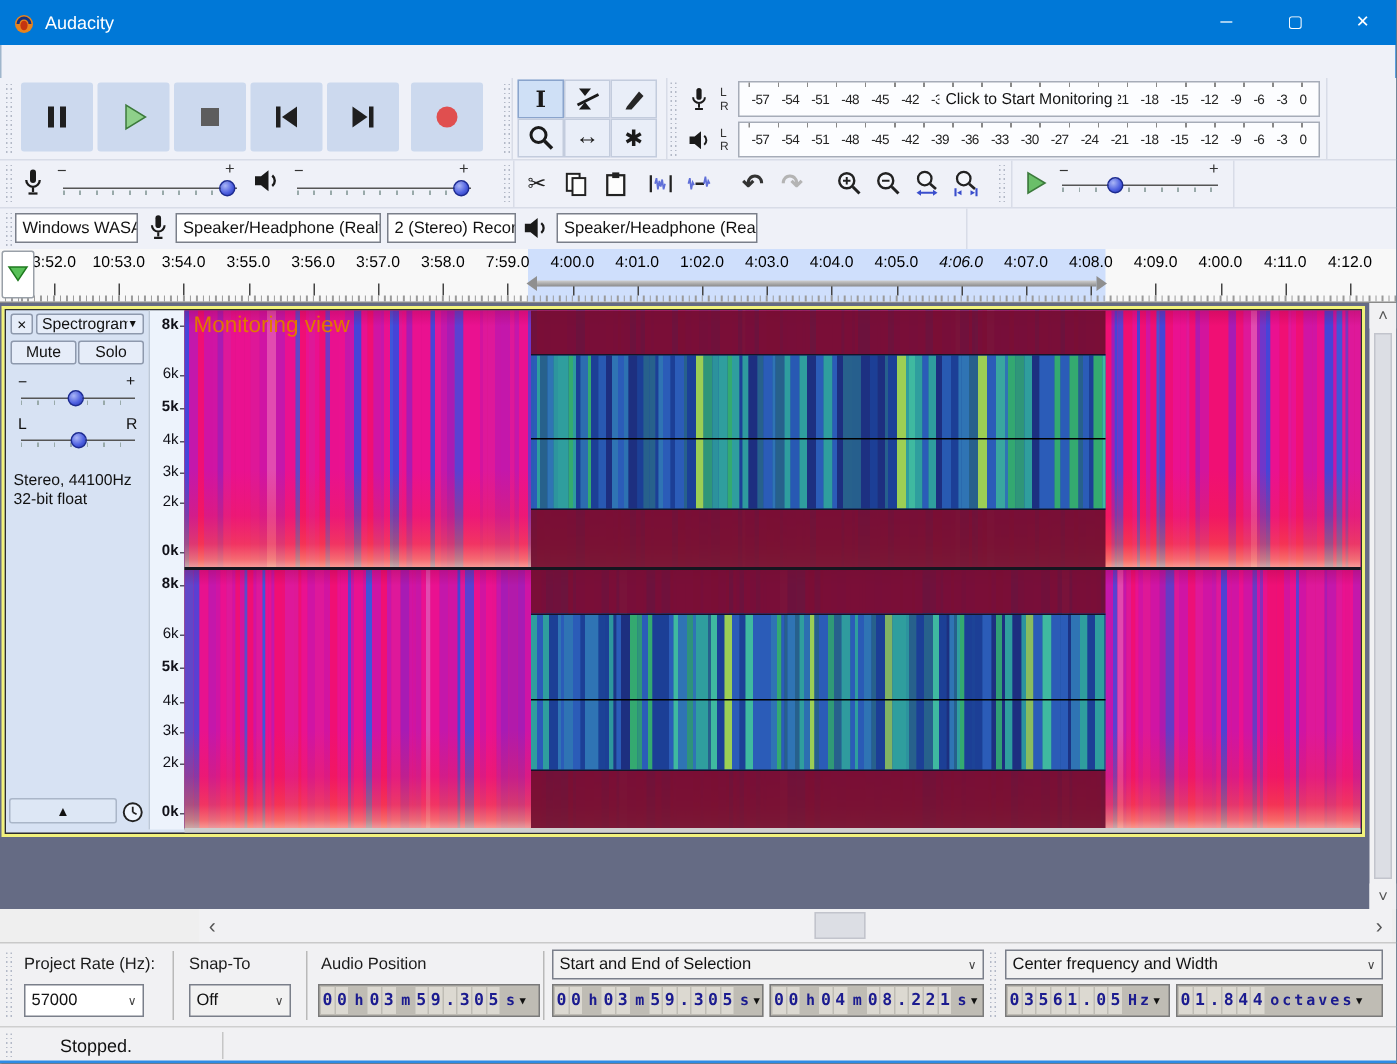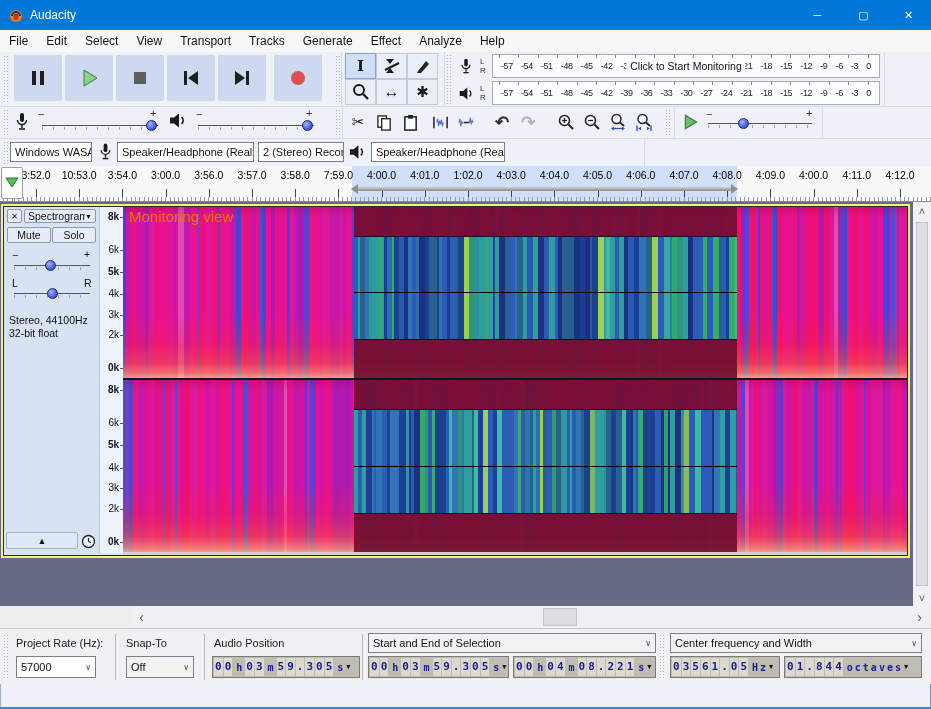--- a/index.html
+++ b/index.html
@@ -93,32 +93,20 @@
       <ellipse cx="8" cy="9" rx="6" ry="6" fill="#e8831d"></ellipse>
       <path d="M4 9 a4 4 0 0 1 8 0" fill="none" stroke="#15317e" stroke-width="2"></path>
       <ellipse cx="8" cy="10" rx="2.4" ry="3.2" fill="#c43310"></ellipse>
     </svg>
     <span class="title">Audacity</span>
     <div class="winbtn" style="left:795px;"><span>─</span></div>
     <div class="winbtn" style="left:841px;"><span>▢</span></div>
     <div class="winbtn" style="left:886px;"><span>✕</span></div>
   </div>
 
-  <div class="menubar ab" id="menubar">
-      <span class="menuitem">File</span>
-      <span class="menuitem">Edit</span>
-      <span class="menuitem">Select</span>
-      <span class="menuitem">View</span>
-      <span class="menuitem">Transport</span>
-      <span class="menuitem">Tracks</span>
-      <span class="menuitem">Generate</span>
-      <span class="menuitem">Effect</span>
-      <span class="menuitem">Analyze</span>
-      <span class="menuitem">Help</span>
-    </div>
 
   <div class="tooldock ab">
     <div class="hline" style="top:54px;"></div>
     <div class="hline" style="top:86px;"></div>
     <div class="vline" style="left:341px;top:0;height:54px;"></div>
     <div class="vline" style="left:444px;top:0;height:54px;"></div>
     <div class="vline" style="left:884px;top:0;height:54px;"></div>
     <div class="vline" style="left:342px;top:55px;height:31px;"></div>
     <div class="vline" style="left:674px;top:55px;height:31px;"></div>
     <div class="vline" style="left:822px;top:55px;height:31px;"></div>
@@ -402,21 +390,21 @@
 
   <div class="ruler ab" id="ruler">
     <div class="ruler-sel"></div>
     <div id="ruler-labels">
         <span class="tl-label" style="left: 36px;">3:52.0</span>
         <div class="tl-tick" style="left: 36px;"></div>
         <span class="tl-label" style="left: 79.2px;">10:53.0</span>
         <div class="tl-tick" style="left: 79.2px;"></div>
         <span class="tl-label" style="left: 122.4px;">3:54.0</span>
         <div class="tl-tick" style="left: 122.4px;"></div>
-        <span class="tl-label" style="left: 165.6px;">3:00.0</span>
+        <span class="tl-label" style="left: 165.6px;">3:55.0</span>
         <div class="tl-tick" style="left: 165.6px;"></div>
         <span class="tl-label" style="left: 208.8px;">3:56.0</span>
         <div class="tl-tick" style="left: 208.8px;"></div>
         <span class="tl-label" style="left: 252px;">3:57.0</span>
         <div class="tl-tick" style="left: 252px;"></div>
         <span class="tl-label" style="left: 295.2px;">3:58.0</span>
         <div class="tl-tick" style="left: 295.2px;"></div>
         <span class="tl-label" style="left: 338.4px;">7:59.0</span>
         <div class="tl-tick" style="left: 338.4px;"></div>
         <span class="tl-label" style="left: 381.6px;">4:00.0</span>
@@ -424,21 +412,21 @@
         <span class="tl-label" style="left: 424.8px;">4:01.0</span>
         <div class="tl-tick" style="left: 424.8px;"></div>
         <span class="tl-label" style="left: 468px;">1:02.0</span>
         <div class="tl-tick" style="left: 468px;"></div>
         <span class="tl-label" style="left: 511.2px;">4:03.0</span>
         <div class="tl-tick" style="left: 511.2px;"></div>
         <span class="tl-label" style="left: 554.4px;">4:04.0</span>
         <div class="tl-tick" style="left: 554.4px;"></div>
         <span class="tl-label" style="left: 597.6px;">4:05.0</span>
         <div class="tl-tick" style="left: 597.6px;"></div>
-        <span class="tl-label" style="left: 640.8px;">4:06.0</span>
+        <span class="tl-label" style="left: 640.8px; font-style: italic;">4:06.0</span>
         <div class="tl-tick" style="left: 640.8px;"></div>
         <span class="tl-label" style="left: 684px;">4:07.0</span>
         <div class="tl-tick" style="left: 684px;"></div>
         <span class="tl-label" style="left: 727.2px;">4:08.0</span>
         <div class="tl-tick" style="left: 727.2px;"></div>
         <span class="tl-label" style="left: 770.4px;">4:09.0</span>
         <div class="tl-tick" style="left: 770.4px;"></div>
         <span class="tl-label" style="left: 813.6px;">4:00.0</span>
         <div class="tl-tick" style="left: 813.6px;"></div>
         <span class="tl-label" style="left: 856.8px;">4:11.0</span>
@@ -1266,14 +1254,19 @@
         <span class="s">c</span>
         <span class="s">t</span>
         <span class="s">a</span>
         <span class="s">v</span>
         <span class="s">e</span>
         <span class="s">s</span>
         <span class="dd">▼</span>
       </div>
   </div>
 
+  <div class="statusbar ab">
+    <div class="grip" style="left:4px;top:4px;height:16px;"></div>
+    <span class="statustext">Stopped.</span>
+    <div class="sep" style="left:148px;top:3px;height:18px;background:#c6c6c6;"></div>
+  </div>
   <div class="blue-edge"></div>
 </div>
 
 </body></html>

